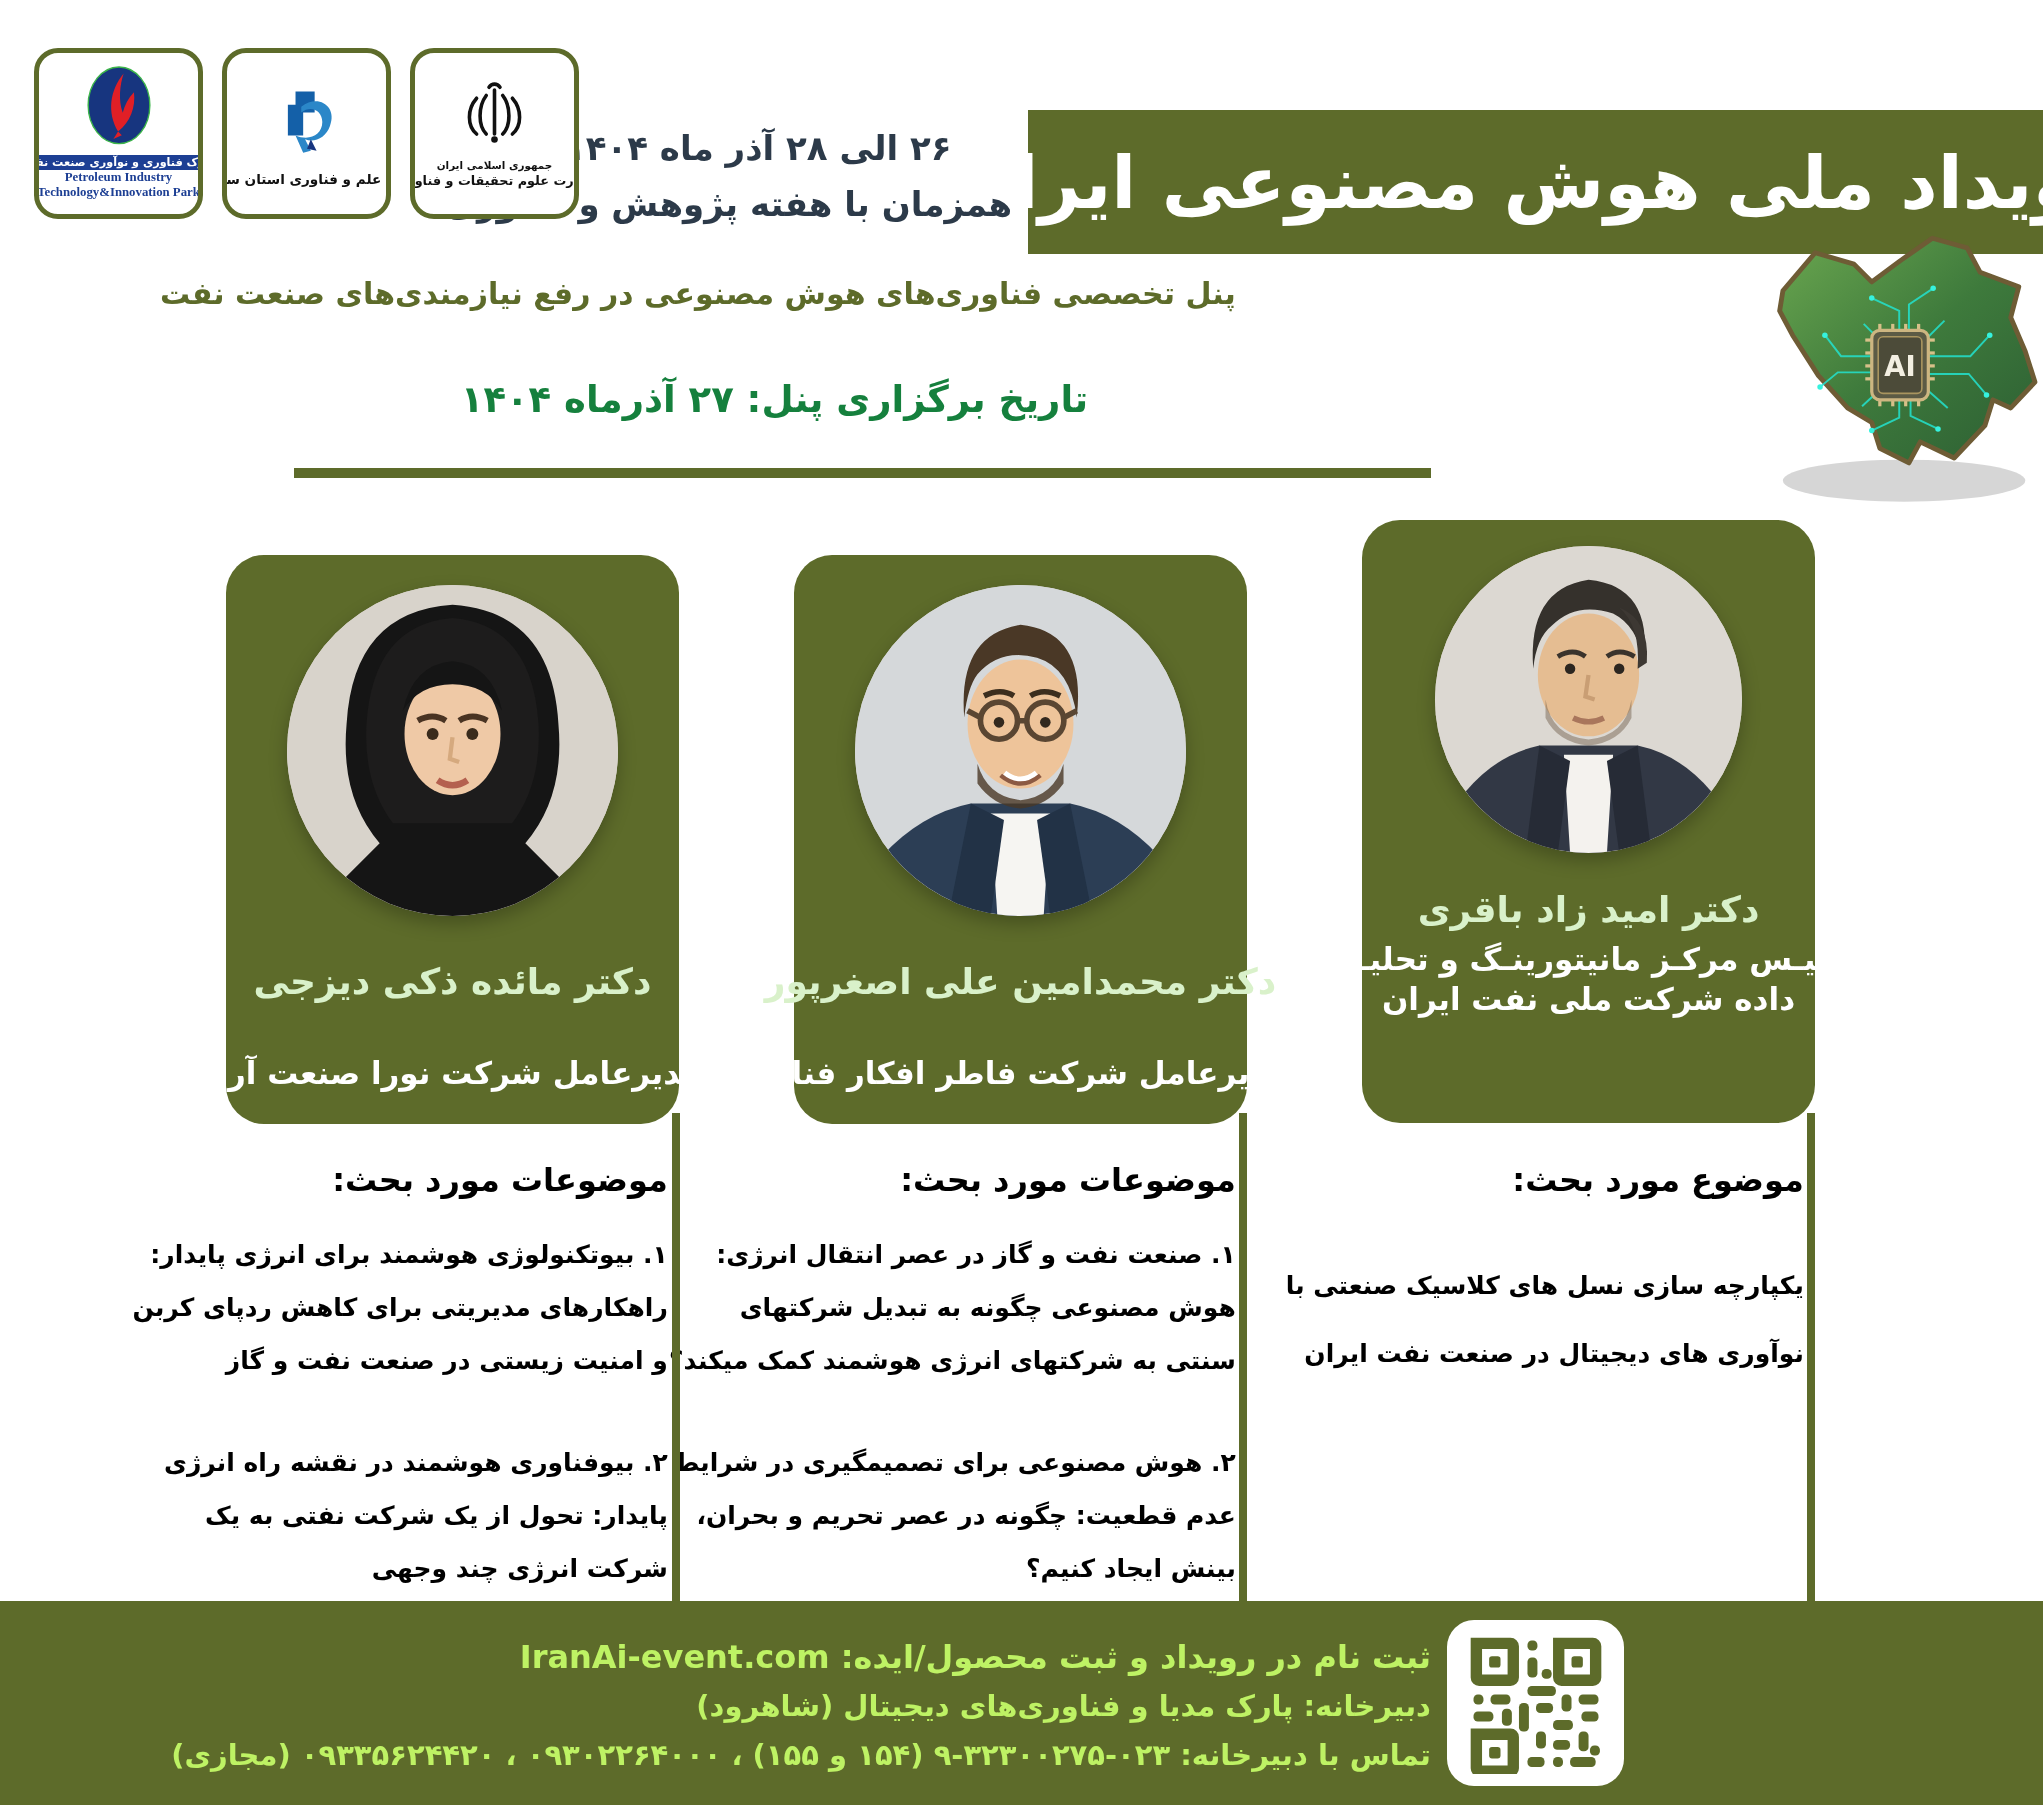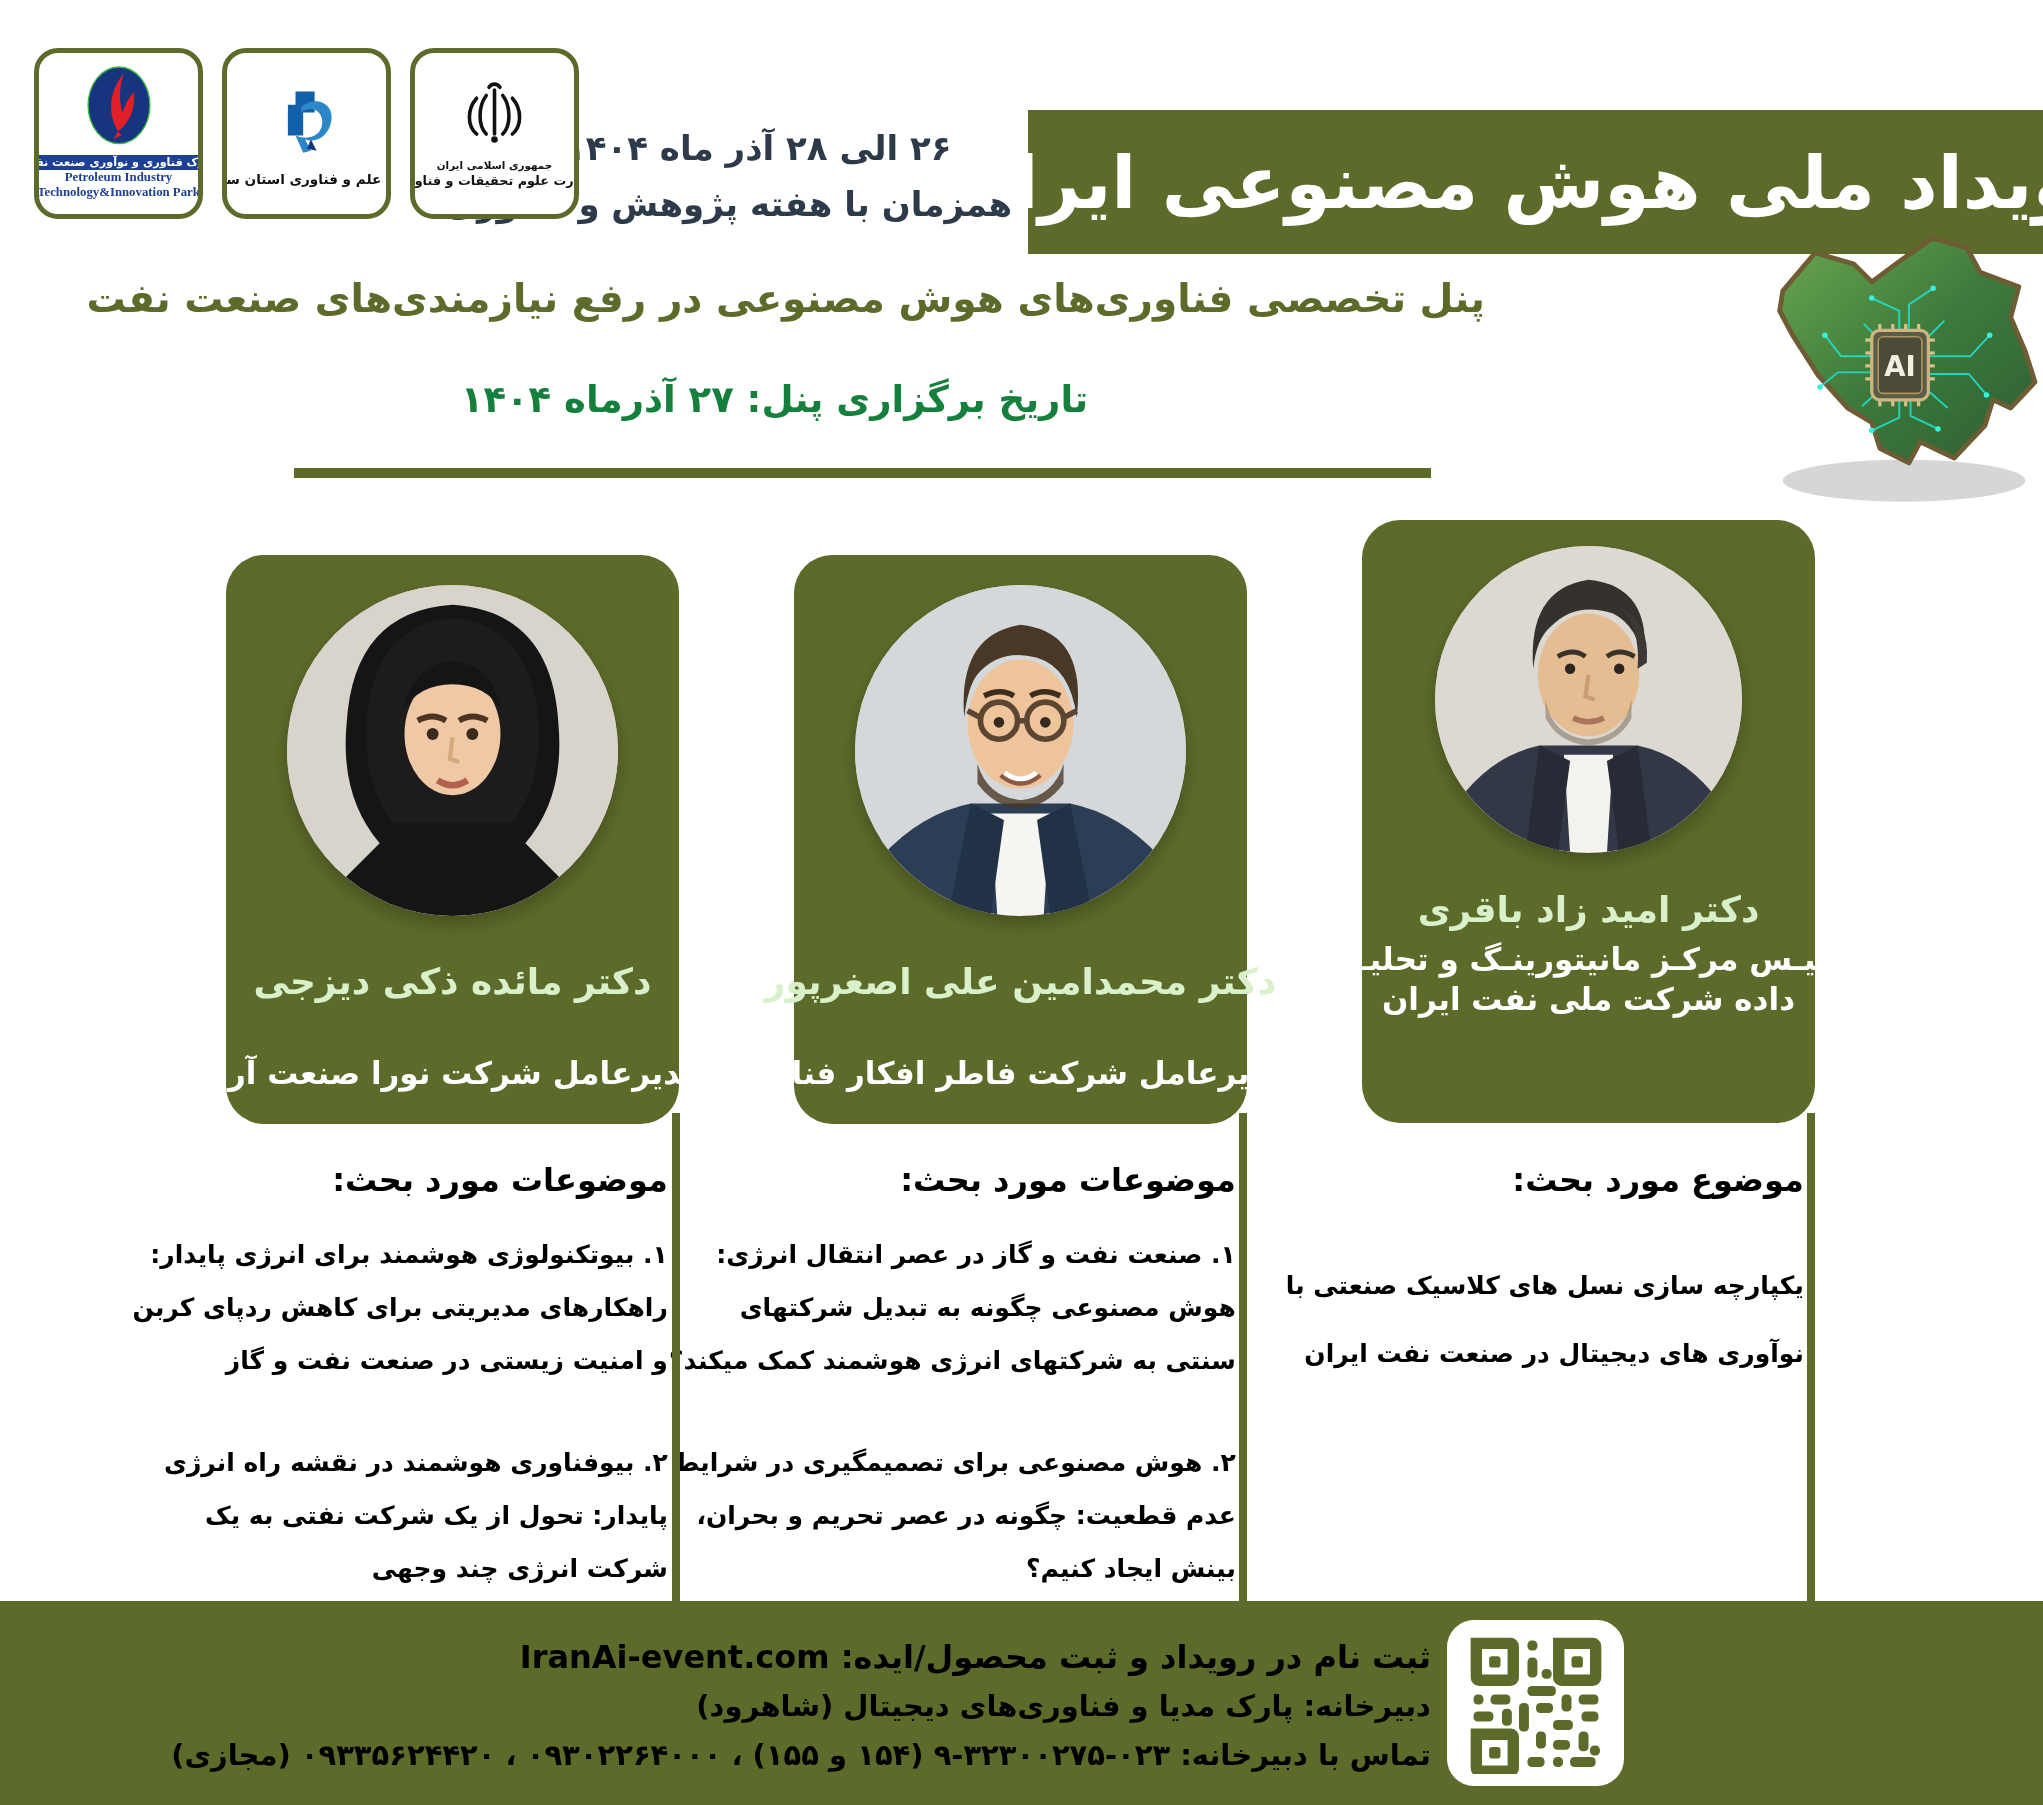--- a/index.html
+++ b/index.html
@@ -24,22 +24,22 @@
     box-sizing:border-box;display:flex;flex-direction:column;align-items:center;justify-content:center;
     overflow:hidden;padding:4.8px 3.2px;
   }
   .logo-fa{font-size:12px;font-weight:700;color:#1d3f94;white-space:nowrap;direction:rtl;}
   .l1-fa{background:#1d3f94;color:#fff;border-radius:3.2px;padding:0.8px 4.8px;font-size:11.2px;}
   .logo-en{font-family:"Liberation Serif",serif;font-weight:700;color:#1d3f94;font-size:12.8px;line-height:1.2;text-align:center;white-space:nowrap;}
   .l3-fa1{font-size:10.4px;font-weight:700;color:#111;white-space:nowrap;}
   .l3-fa2{font-size:12.8px;font-weight:800;color:#111;white-space:nowrap;margin-top:1.6px;}
   
   .panel-title{
-    position:absolute;left:160px;top:276px;width:1325px;text-align:right;
-    color:#5d6b2a;font-size:39px;font-weight:800;white-space:nowrap;
+    position:absolute;left:160px;top:276px;width:1325px;text-align:left;
+    color:#5d6b2a;font-size:30px;font-weight:800;white-space:nowrap;
   }
   .panel-date{
     position:absolute;left:112px;top:378px;width:1325px;text-align:center;
     color:#15803d;font-size:37px;font-weight:800;white-space:nowrap;
   }
   .divider{position:absolute;left:294px;top:468px;width:1137px;height:10.4px;background:#5d6b2a;}
   
   .map{position:absolute;left:1749px;top:214px;width:294px;height:303px;}
   
   .card{
@@ -73,21 +73,21 @@
   .topics.pos-r .tline{height:68px;line-height:68px;}
   .vline{position:absolute;top:1113px;height:488px;width:8px;background:#5d6b2a;}
   .vline.v-l{left:672px;} .vline.v-m{left:1239px;} .vline.v-r{left:1807px;}
   
   .footer{position:absolute;left:0;right:0;top:1601px;height:204px;background:#5d6b2a;}
   .qr{
     position:absolute;left:1447px;top:19px;width:177px;height:166px;background:#fff;border-radius:27px;
     display:flex;align-items:center;justify-content:center;
   }
   .qr svg{width:142px;height:142px;}
-  .f-text{position:absolute;right:612px;left:239px;top:32px;text-align:right;color:#000000;direction:rtl;}
+  .f-text{position:absolute;right:612px;left:239px;top:32px;text-align:right;color:#bef264;direction:rtl;}
   .f-line1{font-size:32px;font-weight:800;white-space:nowrap;line-height:49px;}
   .f-line2,.f-line3{font-size:29px;font-weight:600;white-space:nowrap;line-height:49px;}
 </style>
 </head>
 <body>
 
 <div id="poster">
 
   <div class="banner">
     <div class="banner-title">رویداد ملی هوش مصنوعی ایران</div>

